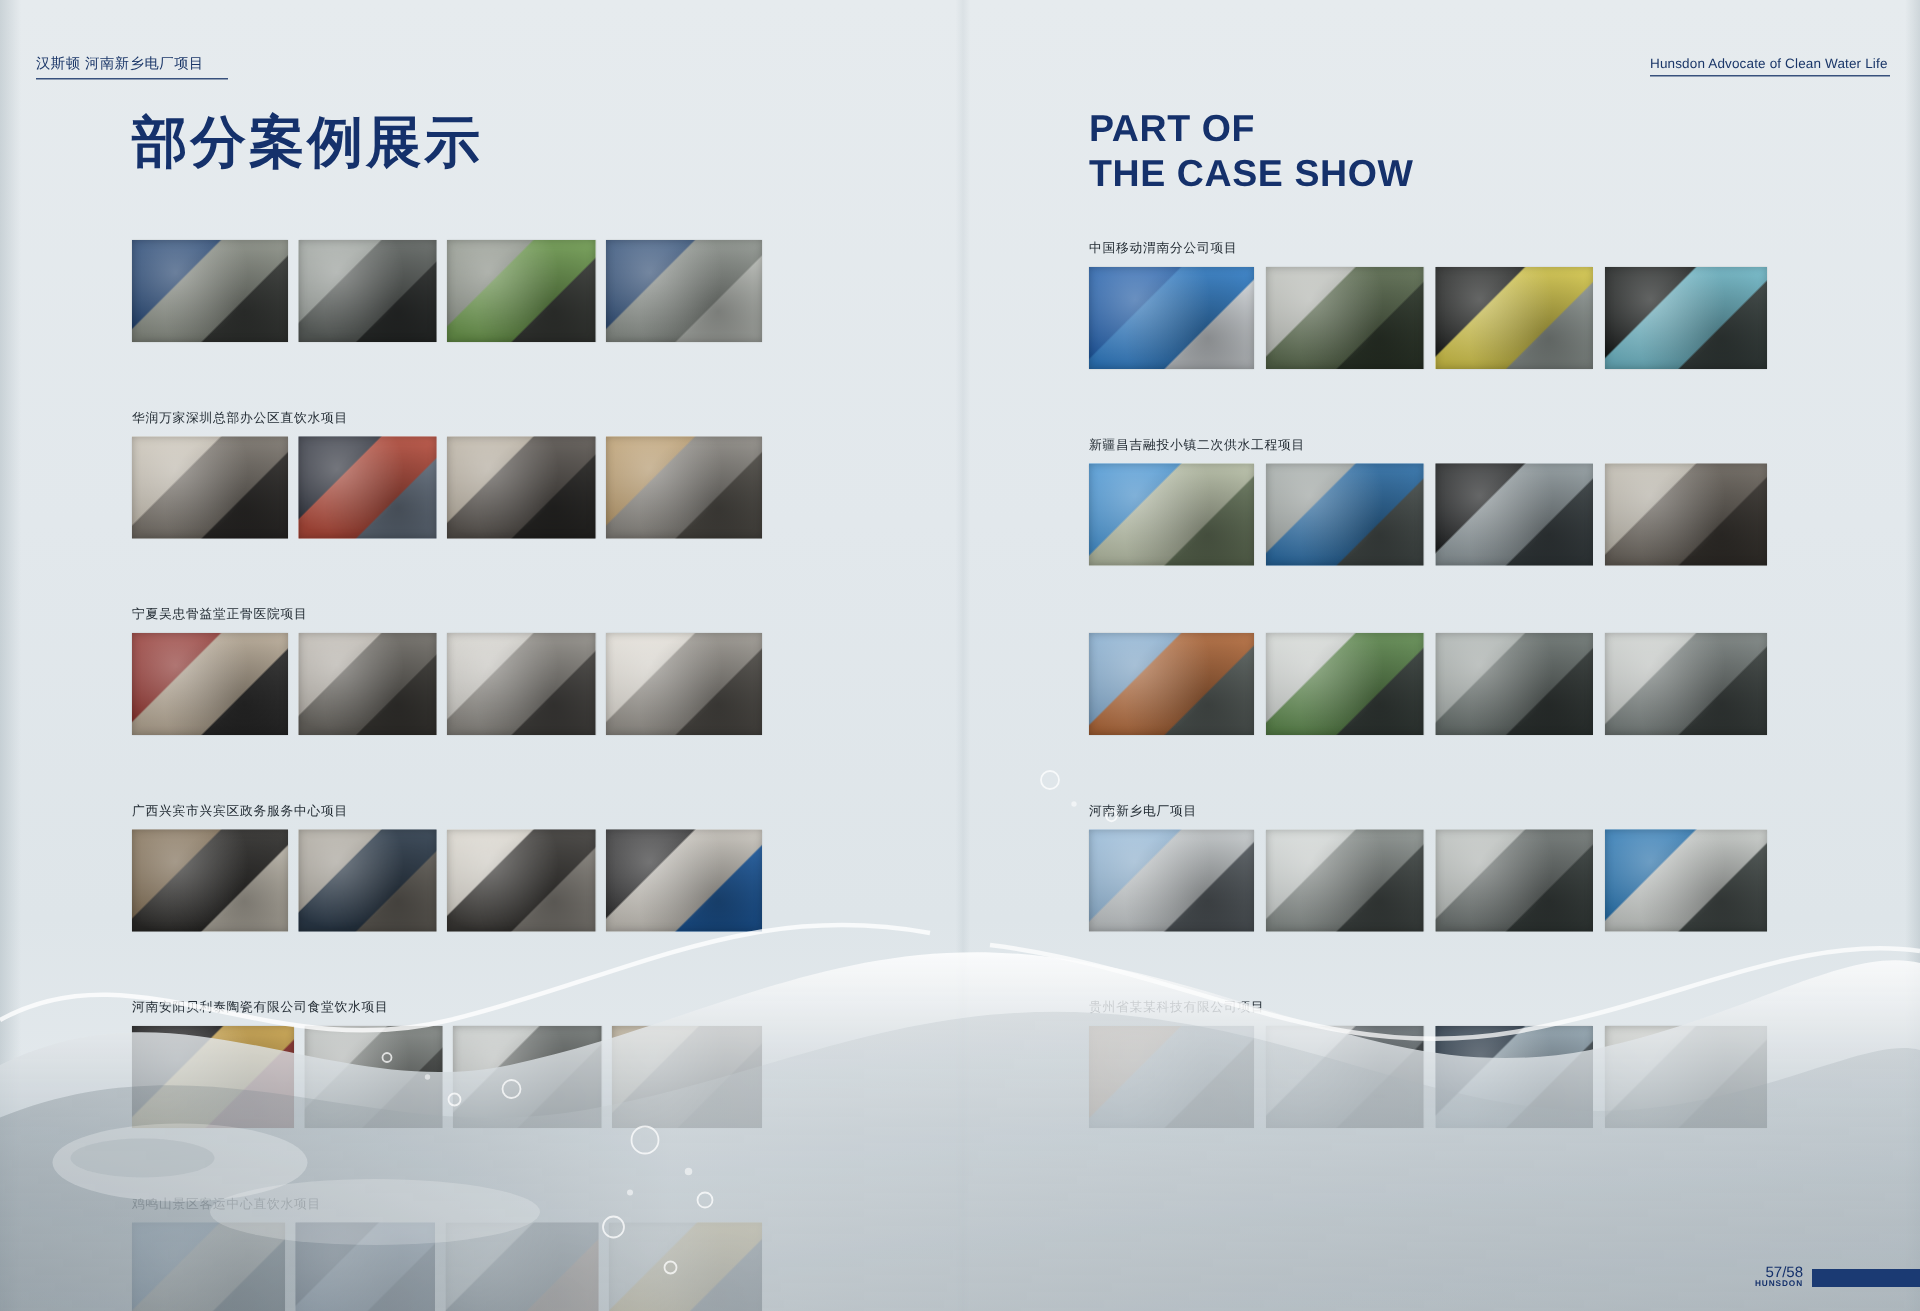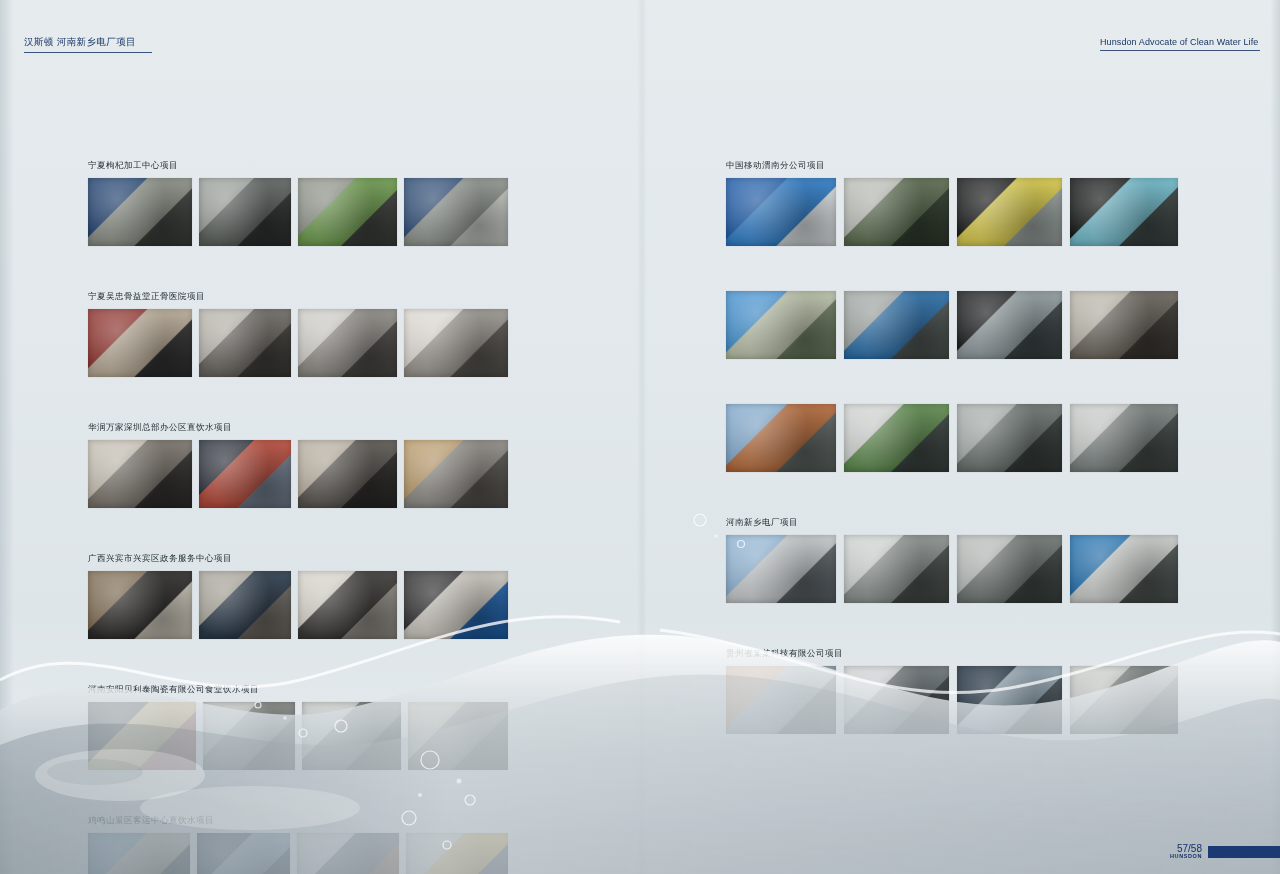--- a/index.html
+++ b/index.html
@@ -116,70 +116,74 @@
   <div class="brand-left">
     <div class="txt">汉斯顿 河南新乡电厂项目</div>
     <div class="rule"></div>
   </div>
 
   <div class="brand-right">
     <div class="txt">Hunsdon Advocate of Clean Water Life</div>
     <div class="rule"></div>
   </div>
 
-
+  <div class="title-cn">部分案例展示</div>
+
+  <div class="title-en">
+    <div>PART OF</div>
+    <div>THE CASE SHOW</div>
+  </div>
 
   <div class="col col-left" id="colLeft">
       <div class="block" style="margin-bottom: 45px;">
-        <div class="cap">宁夏枸杞加工中心项目</div>
         <div class="row" style="gap: 7px;">
           <div class="thumb" style="width: 110px; background: linear-gradient(135deg, rgb(29, 63, 110) 0%, rgb(29, 63, 110) 34%, rgb(138, 143, 133) 35%, rgb(138, 143, 133) 66%, rgb(58, 61, 58) 67%, rgb(58, 61, 58) 100%);">
             <div style="position: absolute; inset: 0px; background: radial-gradient(circle at 28% 32%, rgba(255, 255, 255, 0.3), rgba(255, 255, 255, 0) 55%), radial-gradient(circle at 72% 70%, rgba(0, 0, 0, 0.3), rgba(0, 0, 0, 0) 60%), linear-gradient(0deg, rgba(0, 0, 0, 0.18), rgba(255, 255, 255, 0.1));"></div>
           </div>
           <div class="thumb" style="width: 98px; background: linear-gradient(135deg, rgb(154, 160, 155) 0%, rgb(154, 160, 155) 34%, rgb(93, 98, 95) 35%, rgb(93, 98, 95) 66%, rgb(44, 47, 46) 67%, rgb(44, 47, 46) 100%);">
             <div style="position: absolute; inset: 0px; background: radial-gradient(circle at 28% 32%, rgba(255, 255, 255, 0.3), rgba(255, 255, 255, 0) 55%), radial-gradient(circle at 72% 70%, rgba(0, 0, 0, 0.3), rgba(0, 0, 0, 0) 60%), linear-gradient(0deg, rgba(0, 0, 0, 0.18), rgba(255, 255, 255, 0.1));"></div>
           </div>
           <div class="thumb" style="width: 105px; background: linear-gradient(135deg, rgb(141, 147, 137) 0%, rgb(141, 147, 137) 34%, rgb(109, 154, 78) 35%, rgb(109, 154, 78) 66%, rgb(59, 62, 58) 67%, rgb(59, 62, 58) 100%);">
             <div style="position: absolute; inset: 0px; background: radial-gradient(circle at 28% 32%, rgba(255, 255, 255, 0.3), rgba(255, 255, 255, 0) 55%), radial-gradient(circle at 72% 70%, rgba(0, 0, 0, 0.3), rgba(0, 0, 0, 0) 60%), linear-gradient(0deg, rgba(0, 0, 0, 0.18), rgba(255, 255, 255, 0.1));"></div>
           </div>
           <div class="thumb" style="width: 110px; background: linear-gradient(135deg, rgb(43, 74, 116) 0%, rgb(43, 74, 116) 34%, rgb(142, 148, 142) 35%, rgb(142, 148, 142) 66%, rgb(200, 204, 198) 67%, rgb(200, 204, 198) 100%);">
             <div style="position: absolute; inset: 0px; background: radial-gradient(circle at 28% 32%, rgba(255, 255, 255, 0.3), rgba(255, 255, 255, 0) 55%), radial-gradient(circle at 72% 70%, rgba(0, 0, 0, 0.3), rgba(0, 0, 0, 0) 60%), linear-gradient(0deg, rgba(0, 0, 0, 0.18), rgba(255, 255, 255, 0.1));"></div>
           </div>
         </div>
       </div>
       <div class="block" style="margin-bottom: 45px;">
+        <div class="cap">华润万家深圳总部办公区直饮水项目</div>
+        <div class="row" style="gap: 7px;">
+          <div class="thumb" style="width: 110px; background: linear-gradient(135deg, rgb(198, 191, 178) 0%, rgb(198, 191, 178) 34%, rgb(122, 116, 108) 35%, rgb(122, 116, 108) 66%, rgb(47, 45, 43) 67%, rgb(47, 45, 43) 100%);">
+            <div style="position: absolute; inset: 0px; background: radial-gradient(circle at 28% 32%, rgba(255, 255, 255, 0.3), rgba(255, 255, 255, 0) 55%), radial-gradient(circle at 72% 70%, rgba(0, 0, 0, 0.3), rgba(0, 0, 0, 0) 60%), linear-gradient(0deg, rgba(0, 0, 0, 0.18), rgba(255, 255, 255, 0.1));"></div>
+          </div>
+          <div class="thumb" style="width: 98px; background: linear-gradient(135deg, rgb(43, 47, 58) 0%, rgb(43, 47, 58) 34%, rgb(179, 74, 58) 35%, rgb(179, 74, 58) 66%, rgb(109, 122, 138) 67%, rgb(109, 122, 138) 100%);">
+            <div style="position: absolute; inset: 0px; background: radial-gradient(circle at 28% 32%, rgba(255, 255, 255, 0.3), rgba(255, 255, 255, 0) 55%), radial-gradient(circle at 72% 70%, rgba(0, 0, 0, 0.3), rgba(0, 0, 0, 0) 60%), linear-gradient(0deg, rgba(0, 0, 0, 0.18), rgba(255, 255, 255, 0.1));"></div>
+          </div>
+          <div class="thumb" style="width: 105px; background: linear-gradient(135deg, rgb(183, 174, 159) 0%, rgb(183, 174, 159) 34%, rgb(90, 85, 80) 35%, rgb(90, 85, 80) 66%, rgb(42, 41, 39) 67%, rgb(42, 41, 39) 100%);">
+            <div style="position: absolute; inset: 0px; background: radial-gradient(circle at 28% 32%, rgba(255, 255, 255, 0.3), rgba(255, 255, 255, 0) 55%), radial-gradient(circle at 72% 70%, rgba(0, 0, 0, 0.3), rgba(0, 0, 0, 0) 60%), linear-gradient(0deg, rgba(0, 0, 0, 0.18), rgba(255, 255, 255, 0.1));"></div>
+          </div>
+          <div class="thumb" style="width: 110px; background: linear-gradient(135deg, rgb(185, 154, 106) 0%, rgb(185, 154, 106) 34%, rgb(141, 138, 132) 35%, rgb(141, 138, 132) 66%, rgb(85, 82, 76) 67%, rgb(85, 82, 76) 100%);">
+            <div style="position: absolute; inset: 0px; background: radial-gradient(circle at 28% 32%, rgba(255, 255, 255, 0.3), rgba(255, 255, 255, 0) 55%), radial-gradient(circle at 72% 70%, rgba(0, 0, 0, 0.3), rgba(0, 0, 0, 0) 60%), linear-gradient(0deg, rgba(0, 0, 0, 0.18), rgba(255, 255, 255, 0.1));"></div>
+          </div>
+        </div>
+      </div>
+      <div class="block" style="margin-bottom: 45px;">
         <div class="cap">宁夏吴忠骨益堂正骨医院项目</div>
         <div class="row" style="gap: 7px;">
           <div class="thumb" style="width: 110px; background: linear-gradient(135deg, rgb(142, 47, 42) 0%, rgb(142, 47, 42) 34%, rgb(184, 170, 150) 35%, rgb(184, 170, 150) 66%, rgb(46, 46, 46) 67%, rgb(46, 46, 46) 100%);">
             <div style="position: absolute; inset: 0px; background: radial-gradient(circle at 28% 32%, rgba(255, 255, 255, 0.3), rgba(255, 255, 255, 0) 55%), radial-gradient(circle at 72% 70%, rgba(0, 0, 0, 0.3), rgba(0, 0, 0, 0) 60%), linear-gradient(0deg, rgba(0, 0, 0, 0.18), rgba(255, 255, 255, 0.1));"></div>
           </div>
           <div class="thumb" style="width: 98px; background: linear-gradient(135deg, rgb(185, 180, 172) 0%, rgb(185, 180, 172) 34%, rgb(107, 104, 98) 35%, rgb(107, 104, 98) 66%, rgb(60, 58, 54) 67%, rgb(60, 58, 54) 100%);">
             <div style="position: absolute; inset: 0px; background: radial-gradient(circle at 28% 32%, rgba(255, 255, 255, 0.3), rgba(255, 255, 255, 0) 55%), radial-gradient(circle at 72% 70%, rgba(0, 0, 0, 0.3), rgba(0, 0, 0, 0) 60%), linear-gradient(0deg, rgba(0, 0, 0, 0.18), rgba(255, 255, 255, 0.1));"></div>
           </div>
           <div class="thumb" style="width: 105px; background: linear-gradient(135deg, rgb(207, 205, 199) 0%, rgb(207, 205, 199) 34%, rgb(142, 139, 133) 35%, rgb(142, 139, 133) 66%, rgb(74, 72, 69) 67%, rgb(74, 72, 69) 100%);">
             <div style="position: absolute; inset: 0px; background: radial-gradient(circle at 28% 32%, rgba(255, 255, 255, 0.3), rgba(255, 255, 255, 0) 55%), radial-gradient(circle at 72% 70%, rgba(0, 0, 0, 0.3), rgba(0, 0, 0, 0) 60%), linear-gradient(0deg, rgba(0, 0, 0, 0.18), rgba(255, 255, 255, 0.1));"></div>
           </div>
           <div class="thumb" style="width: 110px; background: linear-gradient(135deg, rgb(222, 218, 210) 0%, rgb(222, 218, 210) 34%, rgb(154, 150, 143) 35%, rgb(154, 150, 143) 66%, rgb(85, 82, 77) 67%, rgb(85, 82, 77) 100%);">
-            <div style="position: absolute; inset: 0px; background: radial-gradient(circle at 28% 32%, rgba(255, 255, 255, 0.3), rgba(255, 255, 255, 0) 55%), radial-gradient(circle at 72% 70%, rgba(0, 0, 0, 0.3), rgba(0, 0, 0, 0) 60%), linear-gradient(0deg, rgba(0, 0, 0, 0.18), rgba(255, 255, 255, 0.1));"></div>
-          </div>
-        </div>
-      </div>
-      <div class="block" style="margin-bottom: 45px;">
-        <div class="cap">华润万家深圳总部办公区直饮水项目</div>
-        <div class="row" style="gap: 7px;">
-          <div class="thumb" style="width: 110px; background: linear-gradient(135deg, rgb(198, 191, 178) 0%, rgb(198, 191, 178) 34%, rgb(122, 116, 108) 35%, rgb(122, 116, 108) 66%, rgb(47, 45, 43) 67%, rgb(47, 45, 43) 100%);">
-            <div style="position: absolute; inset: 0px; background: radial-gradient(circle at 28% 32%, rgba(255, 255, 255, 0.3), rgba(255, 255, 255, 0) 55%), radial-gradient(circle at 72% 70%, rgba(0, 0, 0, 0.3), rgba(0, 0, 0, 0) 60%), linear-gradient(0deg, rgba(0, 0, 0, 0.18), rgba(255, 255, 255, 0.1));"></div>
-          </div>
-          <div class="thumb" style="width: 98px; background: linear-gradient(135deg, rgb(43, 47, 58) 0%, rgb(43, 47, 58) 34%, rgb(179, 74, 58) 35%, rgb(179, 74, 58) 66%, rgb(109, 122, 138) 67%, rgb(109, 122, 138) 100%);">
-            <div style="position: absolute; inset: 0px; background: radial-gradient(circle at 28% 32%, rgba(255, 255, 255, 0.3), rgba(255, 255, 255, 0) 55%), radial-gradient(circle at 72% 70%, rgba(0, 0, 0, 0.3), rgba(0, 0, 0, 0) 60%), linear-gradient(0deg, rgba(0, 0, 0, 0.18), rgba(255, 255, 255, 0.1));"></div>
-          </div>
-          <div class="thumb" style="width: 105px; background: linear-gradient(135deg, rgb(183, 174, 159) 0%, rgb(183, 174, 159) 34%, rgb(90, 85, 80) 35%, rgb(90, 85, 80) 66%, rgb(42, 41, 39) 67%, rgb(42, 41, 39) 100%);">
-            <div style="position: absolute; inset: 0px; background: radial-gradient(circle at 28% 32%, rgba(255, 255, 255, 0.3), rgba(255, 255, 255, 0) 55%), radial-gradient(circle at 72% 70%, rgba(0, 0, 0, 0.3), rgba(0, 0, 0, 0) 60%), linear-gradient(0deg, rgba(0, 0, 0, 0.18), rgba(255, 255, 255, 0.1));"></div>
-          </div>
-          <div class="thumb" style="width: 110px; background: linear-gradient(135deg, rgb(185, 154, 106) 0%, rgb(185, 154, 106) 34%, rgb(141, 138, 132) 35%, rgb(141, 138, 132) 66%, rgb(85, 82, 76) 67%, rgb(85, 82, 76) 100%);">
             <div style="position: absolute; inset: 0px; background: radial-gradient(circle at 28% 32%, rgba(255, 255, 255, 0.3), rgba(255, 255, 255, 0) 55%), radial-gradient(circle at 72% 70%, rgba(0, 0, 0, 0.3), rgba(0, 0, 0, 0) 60%), linear-gradient(0deg, rgba(0, 0, 0, 0.18), rgba(255, 255, 255, 0.1));"></div>
           </div>
         </div>
       </div>
       <div class="block" style="margin-bottom: 45px;">
         <div class="cap">广西兴宾市兴宾区政务服务中心项目</div>
         <div class="row" style="gap: 7px;">
           <div class="thumb" style="width: 110px; background: linear-gradient(135deg, rgb(125, 106, 80) 0%, rgb(125, 106, 80) 34%, rgb(44, 43, 41) 35%, rgb(44, 43, 41) 66%, rgb(201, 195, 182) 67%, rgb(201, 195, 182) 100%);">
             <div style="position: absolute; inset: 0px; background: radial-gradient(circle at 28% 32%, rgba(255, 255, 255, 0.3), rgba(255, 255, 255, 0) 55%), radial-gradient(circle at 72% 70%, rgba(0, 0, 0, 0.3), rgba(0, 0, 0, 0) 60%), linear-gradient(0deg, rgba(0, 0, 0, 0.18), rgba(255, 255, 255, 0.1));"></div>
           </div>
@@ -241,20 +245,21 @@
           </div>
           <div class="thumb" style="width: 105px; background: linear-gradient(135deg, rgb(19, 21, 20) 0%, rgb(19, 21, 20) 34%, rgb(214, 200, 74) 35%, rgb(214, 200, 74) 66%, rgb(154, 163, 159) 67%, rgb(154, 163, 159) 100%);">
             <div style="position: absolute; inset: 0px; background: radial-gradient(circle at 28% 32%, rgba(255, 255, 255, 0.3), rgba(255, 255, 255, 0) 55%), radial-gradient(circle at 72% 70%, rgba(0, 0, 0, 0.3), rgba(0, 0, 0, 0) 60%), linear-gradient(0deg, rgba(0, 0, 0, 0.18), rgba(255, 255, 255, 0.1));"></div>
           </div>
           <div class="thumb" style="width: 108px; background: linear-gradient(135deg, rgb(14, 17, 16) 0%, rgb(14, 17, 16) 34%, rgb(111, 185, 201) 35%, rgb(111, 185, 201) 66%, rgb(58, 68, 66) 67%, rgb(58, 68, 66) 100%);">
             <div style="position: absolute; inset: 0px; background: radial-gradient(circle at 28% 32%, rgba(255, 255, 255, 0.3), rgba(255, 255, 255, 0) 55%), radial-gradient(circle at 72% 70%, rgba(0, 0, 0, 0.3), rgba(0, 0, 0, 0) 60%), linear-gradient(0deg, rgba(0, 0, 0, 0.18), rgba(255, 255, 255, 0.1));"></div>
           </div>
         </div>
       </div>
       <div class="block" style="margin-bottom: 45px;">
+        <div class="cap">新疆昌吉融投小镇二次供水工程项目</div>
         <div class="row" style="gap: 8px;">
           <div class="thumb" style="width: 110px; background: linear-gradient(135deg, rgb(63, 143, 208) 0%, rgb(63, 143, 208) 34%, rgb(185, 193, 168) 35%, rgb(185, 193, 168) 66%, rgb(106, 122, 94) 67%, rgb(106, 122, 94) 100%);">
             <div style="position: absolute; inset: 0px; background: radial-gradient(circle at 28% 32%, rgba(255, 255, 255, 0.3), rgba(255, 255, 255, 0) 55%), radial-gradient(circle at 72% 70%, rgba(0, 0, 0, 0.3), rgba(0, 0, 0, 0) 60%), linear-gradient(0deg, rgba(0, 0, 0, 0.18), rgba(255, 255, 255, 0.1));"></div>
           </div>
           <div class="thumb" style="width: 105px; background: linear-gradient(135deg, rgb(159, 166, 163) 0%, rgb(159, 166, 163) 34%, rgb(43, 110, 168) 35%, rgb(43, 110, 168) 66%, rgb(74, 82, 80) 67%, rgb(74, 82, 80) 100%);">
             <div style="position: absolute; inset: 0px; background: radial-gradient(circle at 28% 32%, rgba(255, 255, 255, 0.3), rgba(255, 255, 255, 0) 55%), radial-gradient(circle at 72% 70%, rgba(0, 0, 0, 0.3), rgba(0, 0, 0, 0) 60%), linear-gradient(0deg, rgba(0, 0, 0, 0.18), rgba(255, 255, 255, 0.1));"></div>
           </div>
           <div class="thumb" style="width: 105px; background: linear-gradient(135deg, rgb(20, 22, 23) 0%, rgb(20, 22, 23) 34%, rgb(143, 154, 158) 35%, rgb(143, 154, 158) 66%, rgb(58, 66, 69) 67%, rgb(58, 66, 69) 100%);">
             <div style="position: absolute; inset: 0px; background: radial-gradient(circle at 28% 32%, rgba(255, 255, 255, 0.3), rgba(255, 255, 255, 0) 55%), radial-gradient(circle at 72% 70%, rgba(0, 0, 0, 0.3), rgba(0, 0, 0, 0) 60%), linear-gradient(0deg, rgba(0, 0, 0, 0.18), rgba(255, 255, 255, 0.1));"></div>
           </div>

